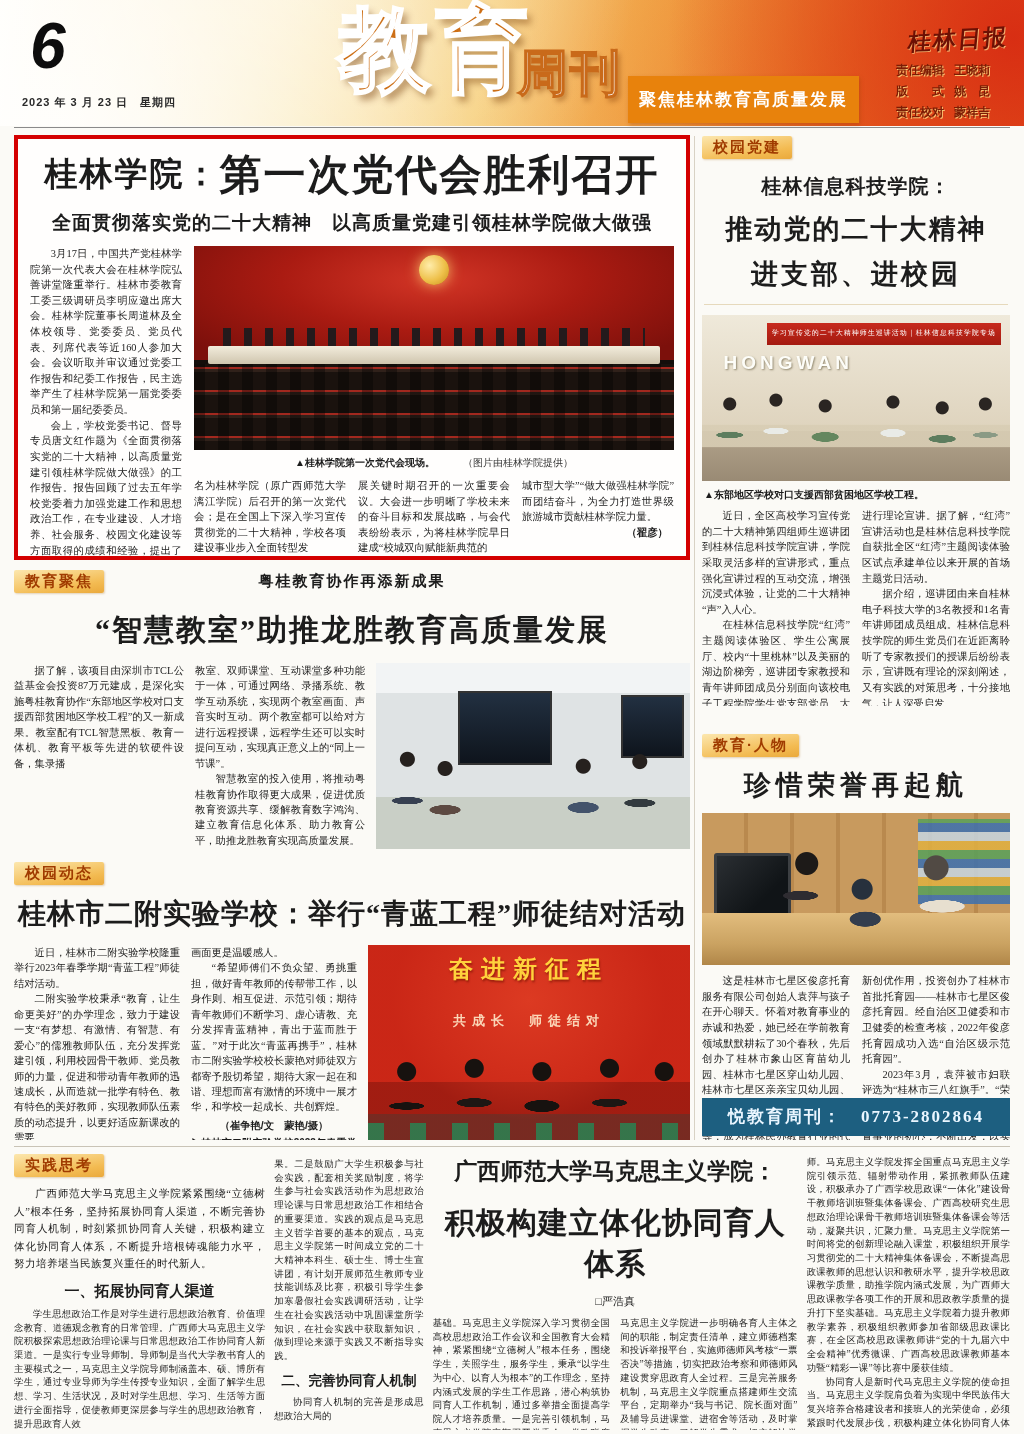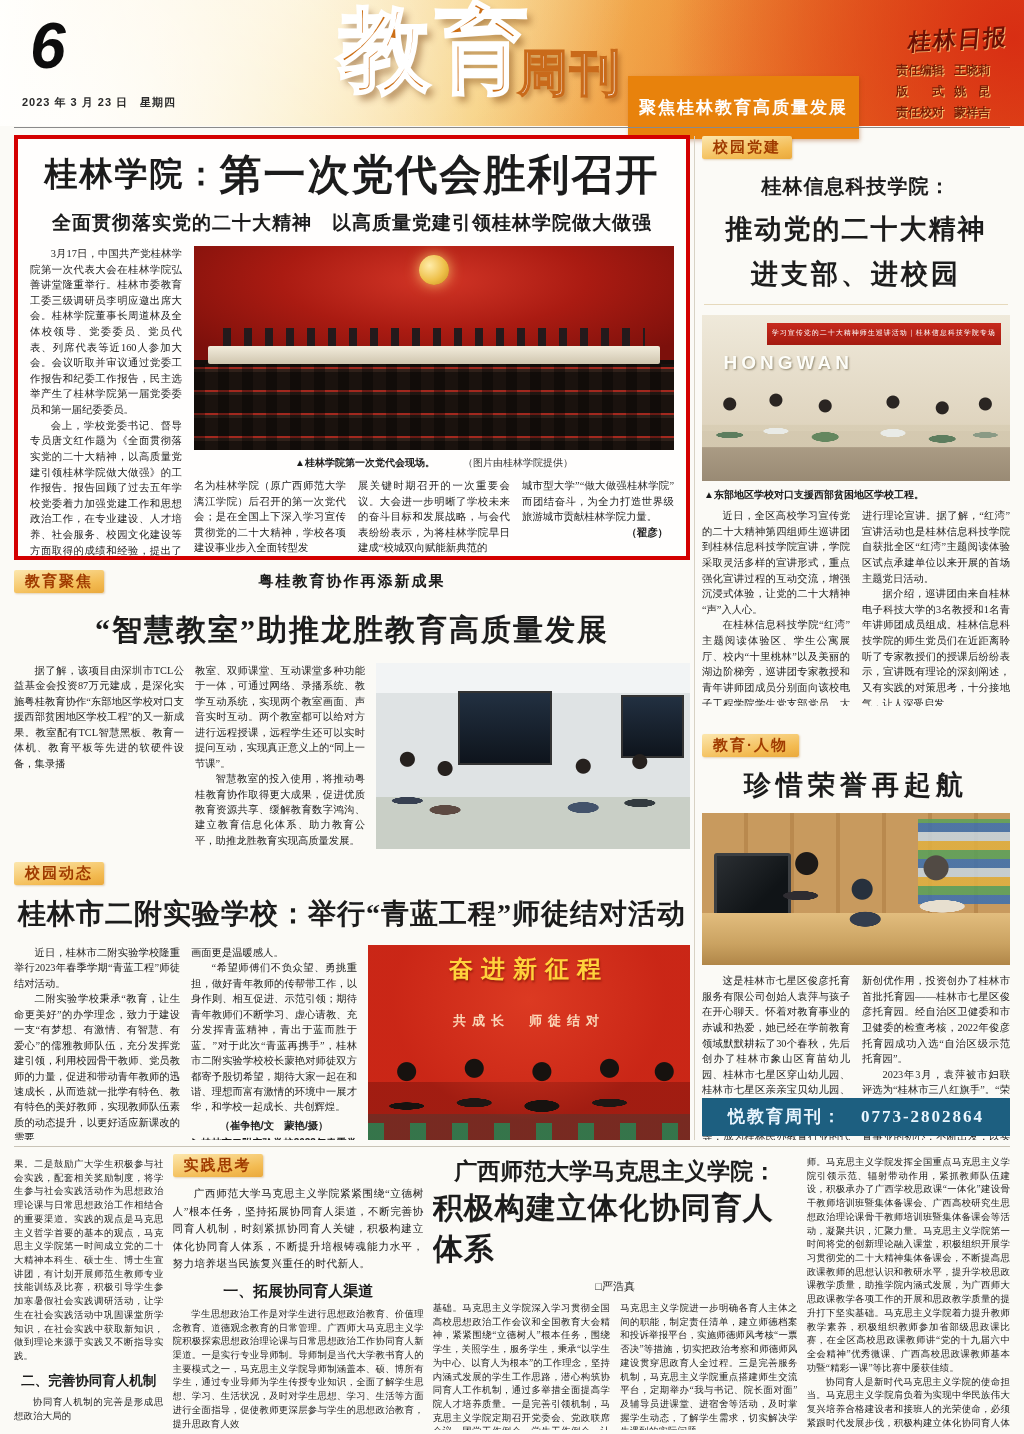--- a/index.html
+++ b/index.html
@@ -12,21 +12,21 @@
   background:
    radial-gradient(circle at 6% 115%, rgba(255,255,255,.85), rgba(255,255,255,0) 42%),
    radial-gradient(circle at 30% -40%, rgba(255,255,255,.6), rgba(255,255,255,0) 45%),
    radial-gradient(circle at 99% 30%, rgba(214,40,18,.9), rgba(214,40,18,0) 34%),
    radial-gradient(circle at 90% 130%, rgba(236,110,30,.85), rgba(236,110,30,0) 48%),
    linear-gradient(95deg,#fffef9 0%,#fdf3d6 15%,#fae3a4 30%,#f6cd76 47%,#f2b455 62%,#ee9a3e 76%,#e97a2a 88%,#e4581f 100%); }
 .pagenum { position:absolute; left:30px; top:14px; font-family:"Liberation Sans",sans-serif; font-weight:900; font-style:italic; font-size:64px; line-height:1; color:#0d0d0d; }
 .hdate { position:absolute; left:22px; top:95px; font-family:"Liberation Sans",sans-serif; font-weight:700; font-size:11px; color:#2a2a2a; letter-spacing:1px; }
 .wk-main { position:absolute; left:338px; top:2px; font-size:92px; line-height:1.05; font-weight:900; color:#cd6f16; letter-spacing:6px; -webkit-text-stroke:2.5px #ffffff; text-shadow:5px 6px 7px rgba(110,50,0,.45); }
 .wk-sub { position:absolute; left:518px; top:48px; font-size:50px; line-height:1; font-weight:900; color:#fff; -webkit-text-stroke:1.5px #c96a1a; text-shadow:3px 4px 5px rgba(120,50,0,.4); letter-spacing:2px; }
-.slogan { position:absolute; left:628px; top:76px; background:#e8820c; color:#fff; font-family:"Liberation Sans",sans-serif; font-weight:700; font-size:17px; letter-spacing:2px; padding:20px 11px; box-shadow:1px 2px 4px rgba(150,60,0,.35); }
+.slogan { position:absolute; left:628px; top:76px; background:#e8820c; color:#fff; font-family:"Liberation Sans",sans-serif; font-weight:700; font-size:17px; letter-spacing:2px; padding:12px 11px; box-shadow:1px 2px 4px rgba(150,60,0,.35); }
 .paper-name { position:absolute; left:903px; top:24px; width:110px; text-align:center; font-size:23px; font-weight:900; color:#6d1004; transform:rotate(-3deg) skewX(-8deg); letter-spacing:2px; text-shadow:1px 1px 0 rgba(255,228,150,.7); }
 .staff { position:absolute; left:896px; top:58px; font-family:"Liberation Sans",sans-serif; font-size:12px; font-weight:700; color:#7c1c05; text-shadow:1px 1px 0 rgba(255,220,130,.85); }
 .staff-row { display:flex; gap:10px; margin-top:4px; white-space:nowrap; }
 .top-rule { position:absolute; left:14px; top:127px; width:996px; height:1px; background:#8a8a8a; }
 .v-rule { position:absolute; left:694px; top:136px; width:1px; height:1004px; background:#d8d2c4; }
 .h-rule { position:absolute; left:14px; top:1146px; width:996px; height:1px; background:#c9c3b6; }
 
 
 .label { display:inline-block; background:linear-gradient(170deg,#fce7ae,#f3bb52 70%,#eaa93c); color:#a03b00; font-family:"Liberation Sans",sans-serif; font-weight:700; font-size:15px; letter-spacing:2px; padding:2px 11px; border-radius:2px; box-shadow:1px 1px 2px rgba(160,90,0,.25); }
 .body { text-align:justify; overflow:hidden; }
@@ -151,21 +151,21 @@
 .sec-pr { position:absolute; left:14px; top:1154px; width:996px; height:276px; display:flex; gap:9px; overflow:hidden; }
 .pr-col { overflow:hidden; }
 .pr-c1 { width:252px; }
 .pr-intro { margin-top:8px; font-size:10.6px; line-height:1.66; text-align:justify; letter-spacing:.4px; }
 .pr-sub { text-align:center; font-family:"Liberation Sans",sans-serif; font-weight:700; font-size:15px; margin:9px 0 7px; }
 .pr-sub2 { font-size:13.5px; margin:8px 0 6px; }
 .pr-body { font-size:9.4px; line-height:1.46; text-align:justify; letter-spacing:.2px; }
 .pr-c2 { width:150px; padding-top:4px; }
 .pr-mid { width:366px; }
 .pr-t1 { text-align:center; font-family:"Liberation Sans",sans-serif; font-weight:700; font-size:23px; margin-top:2px; }
-.pr-t2 { text-align:left; font-weight:900; font-size:30px; letter-spacing:1px; margin-top:1px; }
+.pr-t2 { text-align:center; font-weight:900; font-size:30px; letter-spacing:1px; margin-top:16px; }
 .pr-author { text-align:center; font-size:11px; margin:9px 0 8px; }
 .pr-midcols { display:flex; gap:10px; height:158px; }
 .pr-midcols .pmc { flex:1; overflow:hidden; }
 .pr-c4 { width:204px; padding-top:2px; }
 </style>
 </head>
 <body>
 
 <div class="page">
 
@@ -329,30 +329,30 @@
       <div class="photo xd-photo">
         <div class="ql-top">奋进新征程</div>
         <div class="ql-mid">共成长　师徒结对</div>
         <div class="ql-people"></div>
         <div class="ql-chairs"></div>
       </div>
     </div>
   </div>
 
   <div class="sec-pr">
-    <div class="pr-col pr-c2">
-      <p class="pr-body">果。二是鼓励广大学生积极参与社会实践，配套相关奖励制度，将学生参与社会实践活动作为思想政治理论课与日常思想政治工作相结合的重要渠道。实践的观点是马克思主义哲学首要的基本的观点，马克思主义学院第一时间成立党的二十大精神本科生、硕士生、博士生宣讲团，有计划开展师范生教师专业技能训练及比赛，积极引导学生参加寒暑假社会实践调研活动，让学生在社会实践活动中巩固课堂所学知识，在社会实践中获取新知识，做到理论来源于实践又不断指导实践。</p>
-      <div class="pr-sub pr-sub2">二、完善协同育人机制</div>
-      <p class="pr-body" style="text-indent:2em;">协同育人机制的完善是形成思想政治大局的</p>
-    </div>
     <div class="pr-col pr-c1">
       <span class="label">实践思考</span>
       <p class="pr-intro" style="text-indent:2em;">广西师范大学马克思主义学院紧紧围绕“立德树人”根本任务，坚持拓展协同育人渠道，不断完善协同育人机制，时刻紧抓协同育人关键，积极构建立体化协同育人体系，不断提升培根铸魂能力水平，努力培养堪当民族复兴重任的时代新人。</p>
       <div class="pr-sub">一、拓展协同育人渠道</div>
       <p class="pr-body" style="text-indent:2em;">学生思想政治工作是对学生进行思想政治教育、价值理念教育、道德观念教育的日常管理。广西师大马克思主义学院积极探索思想政治理论课与日常思想政治工作协同育人新渠道。一是实行专业导师制。导师制是当代大学教书育人的主要模式之一，马克思主义学院导师制涵盖本、硕、博所有学生，通过专业导师为学生传授专业知识，全面了解学生思想、学习、生活状况，及时对学生思想、学习、生活等方面进行全面指导，促使教师更深层参与学生的思想政治教育，提升思政育人效</p>
+    </div>
+    <div class="pr-col pr-c2">
+      <p class="pr-body">果。二是鼓励广大学生积极参与社会实践，配套相关奖励制度，将学生参与社会实践活动作为思想政治理论课与日常思想政治工作相结合的重要渠道。实践的观点是马克思主义哲学首要的基本的观点，马克思主义学院第一时间成立党的二十大精神本科生、硕士生、博士生宣讲团，有计划开展师范生教师专业技能训练及比赛，积极引导学生参加寒暑假社会实践调研活动，让学生在社会实践活动中巩固课堂所学知识，在社会实践中获取新知识，做到理论来源于实践又不断指导实践。</p>
+      <div class="pr-sub pr-sub2">二、完善协同育人机制</div>
+      <p class="pr-body" style="text-indent:2em;">协同育人机制的完善是形成思想政治大局的</p>
     </div>
     <div class="pr-col pr-mid">
       <div class="pr-t1">广西师范大学马克思主义学院：</div>
       <div class="pr-t2">积极构建立体化协同育人体系</div>
       <div class="pr-author">□严浩真</div>
       <div class="pr-midcols">
         <div class="pmc">
           <p class="pr-body">基础。马克思主义学院深入学习贯彻全国高校思想政治工作会议和全国教育大会精神，紧紧围绕“立德树人”根本任务，围绕学生，关照学生，服务学生，秉承“以学生为中心、以育人为根本”的工作理念，坚持内涵式发展的学生工作思路，潜心构筑协同育人工作机制，通过多举措全面提高学院人才培养质量。一是完善引领机制，马克思主义学院定期召开党委会、党政联席会议、团学工作例会、学生工作例会，认真学习贯彻习近平总书记重要讲话精神，统筹推进学院协同育人工作开展，指导各党支部、各教研室通力协作，达成共识，凝聚力量。二是完善奖惩机制，在制度设计上，马克思主义学院将“三全育人”履责情况纳入教师年终考核内容，作为教师准入、晋升、考核的重要评判标准。</p>
         </div>
         <div class="pmc">

